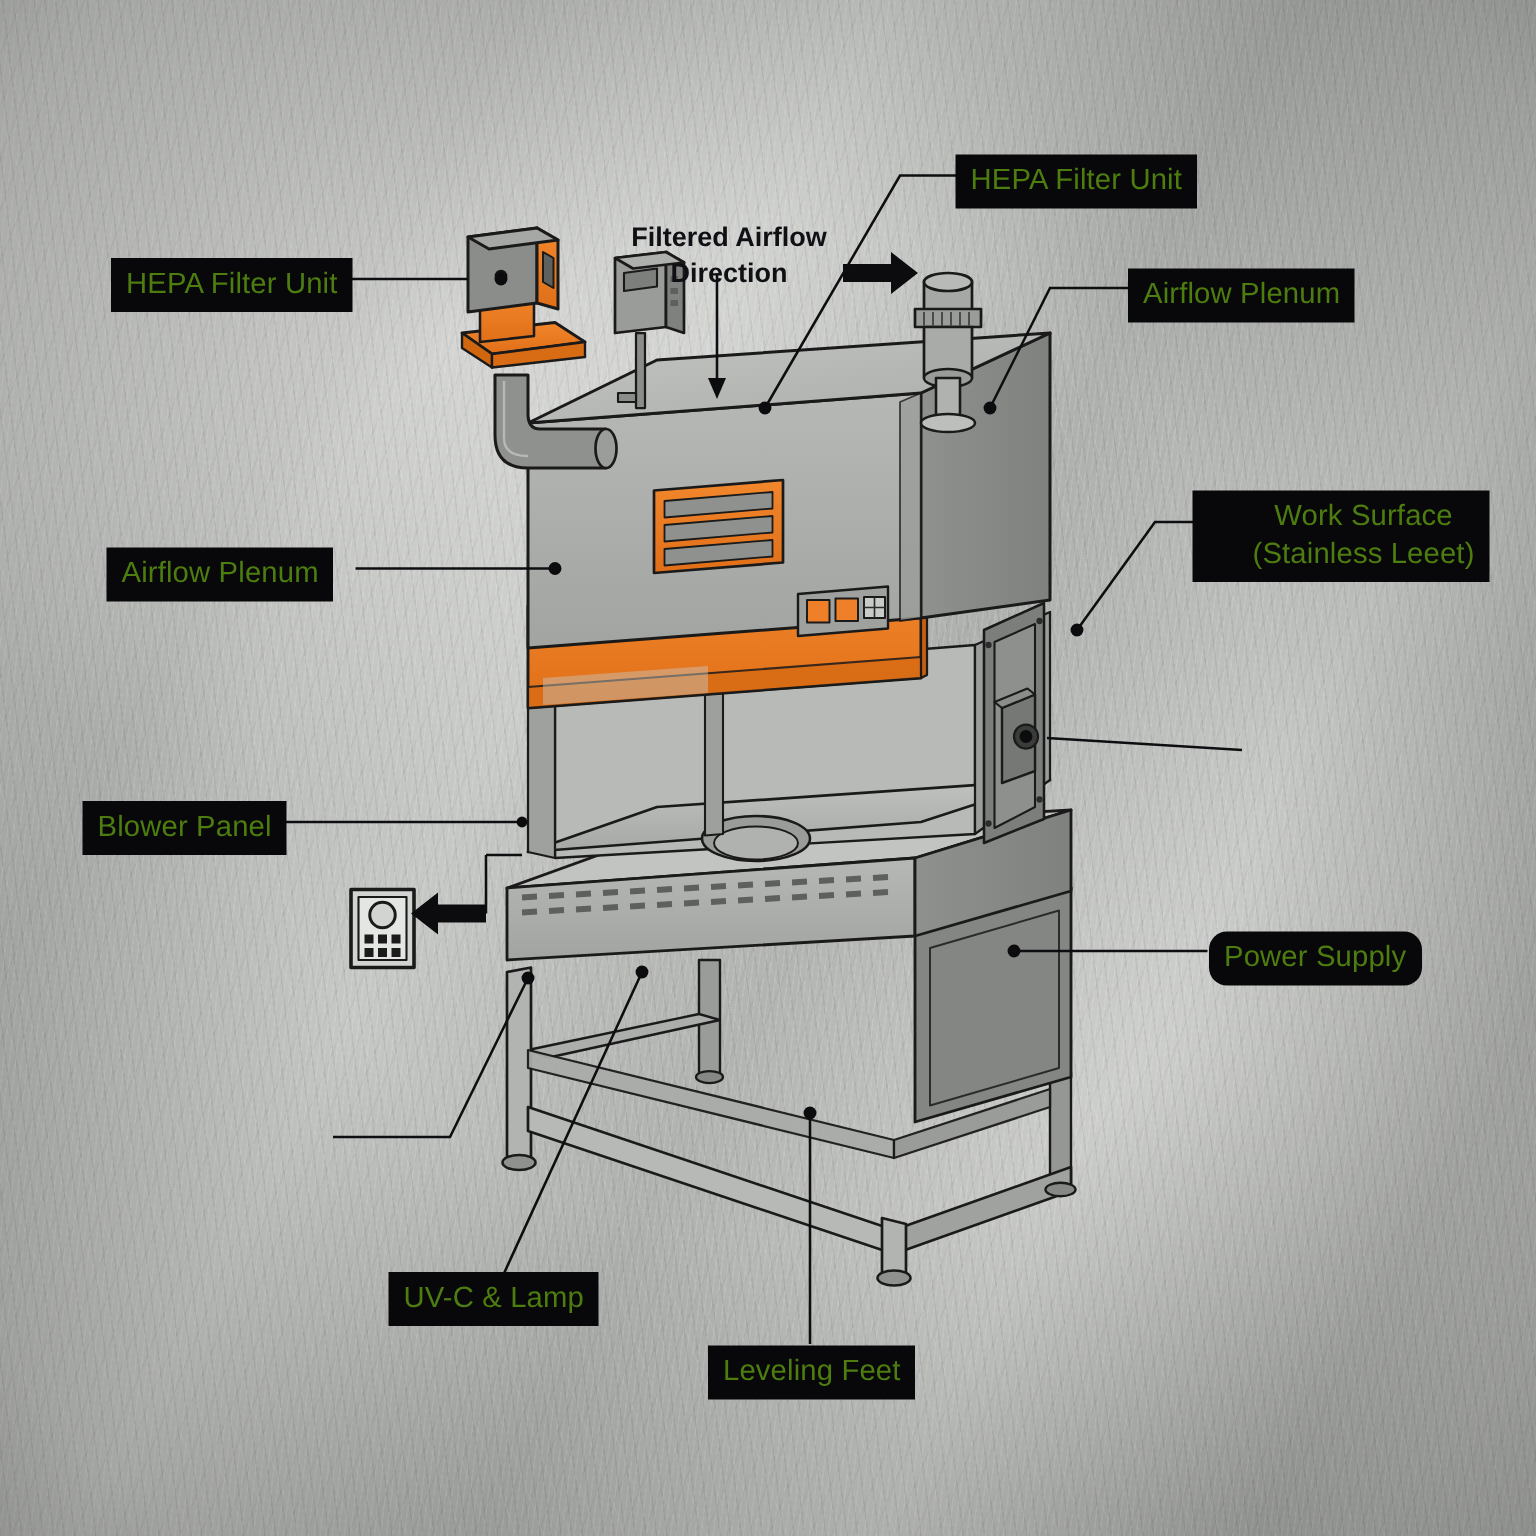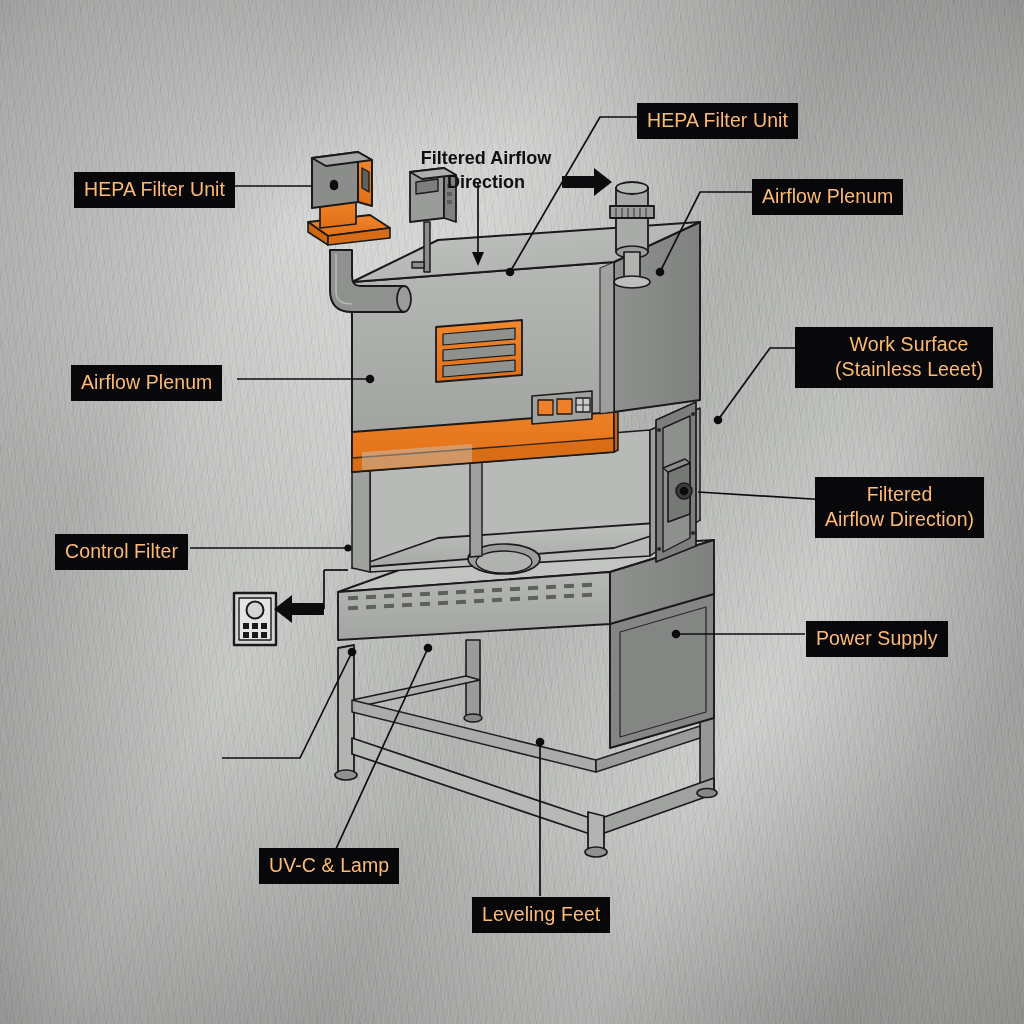--- a/index.html
+++ b/index.html
@@ -25,21 +25,21 @@
       repeating-linear-gradient(112deg, rgba(0,0,0,.035) 0 1px, rgba(0,0,0,0) 1px 13px),
       repeating-linear-gradient(70deg, rgba(255,255,255,.07) 0 1px, rgba(0,0,0,0) 1px 17px);
     opacity:.95;
   }
   #bgvig{position:absolute;inset:0;
     background:radial-gradient(ellipse 78% 78% at 50% 48%, rgba(0,0,0,0) 42%, rgba(0,0,0,.17) 82%, rgba(0,0,0,.30) 100%);
   }
   svg.layer{position:absolute;left:0;top:0;width:1024px;height:1024px;}
 
   
-  .lbl{position:absolute;background:#08080a;color:#fdba74;
+  .lbl{position:absolute;background:#08080a;color:#4d7c0f;
     font-size:19.5px;line-height:25px;letter-spacing:.1px;
     padding:5px 10px 6px 10px;white-space:pre;}
   .lbl.c{text-align:center;}
   .plain{position:absolute;color:#101014;font-size:18px;line-height:24px;
     font-weight:bold;text-align:center;white-space:pre;}
 </style>
 </head>
 <body>
 
 <div id="stage">
@@ -310,21 +310,19 @@
       <circle cx="348" cy="548" r="3.6"></circle>
     </g>
   </svg>
 
   <div class="lbl" style="left:74px;  top:172px;">HEPA Filter Unit</div>
   <div class="lbl" style="left:637px; top:103px;">HEPA Filter Unit</div>
   <div class="lbl" style="left:752px; top:179px;">Airflow Plenum</div>
   <div class="lbl" style="left:71px;  top:365px;">Airflow Plenum</div>
   <div class="lbl c" style="left:795px;top:327px;padding-left:40px;">Work Surface
 (Stainless Leeet)</div>
-  <div class="lbl c" style="left:815px;top:477px;">Filtered
-Airflow Direction)</div>
-  <div class="lbl" style="left:806px; top:621px;">Power Supply</div>
-  <div class="lbl" style="left:55px;  top:534px;">Control Filter</div>
+  <div class="lbl" style="left:806px; top:621px;border-radius:12px;">Power Supply</div>
+  <div class="lbl" style="left:55px;  top:534px;">Blower Panel</div>
   <div class="lbl" style="left:259px; top:848px;">UV-C &amp; Lamp</div>
   <div class="lbl" style="left:472px; top:897px;text-align:center;">Leveling Feet</div>
   <div class="plain" style="left:406px;top:146px;width:160px;">Filtered Airflow
 Direction</div>
 </div>
 
 </body></html>

